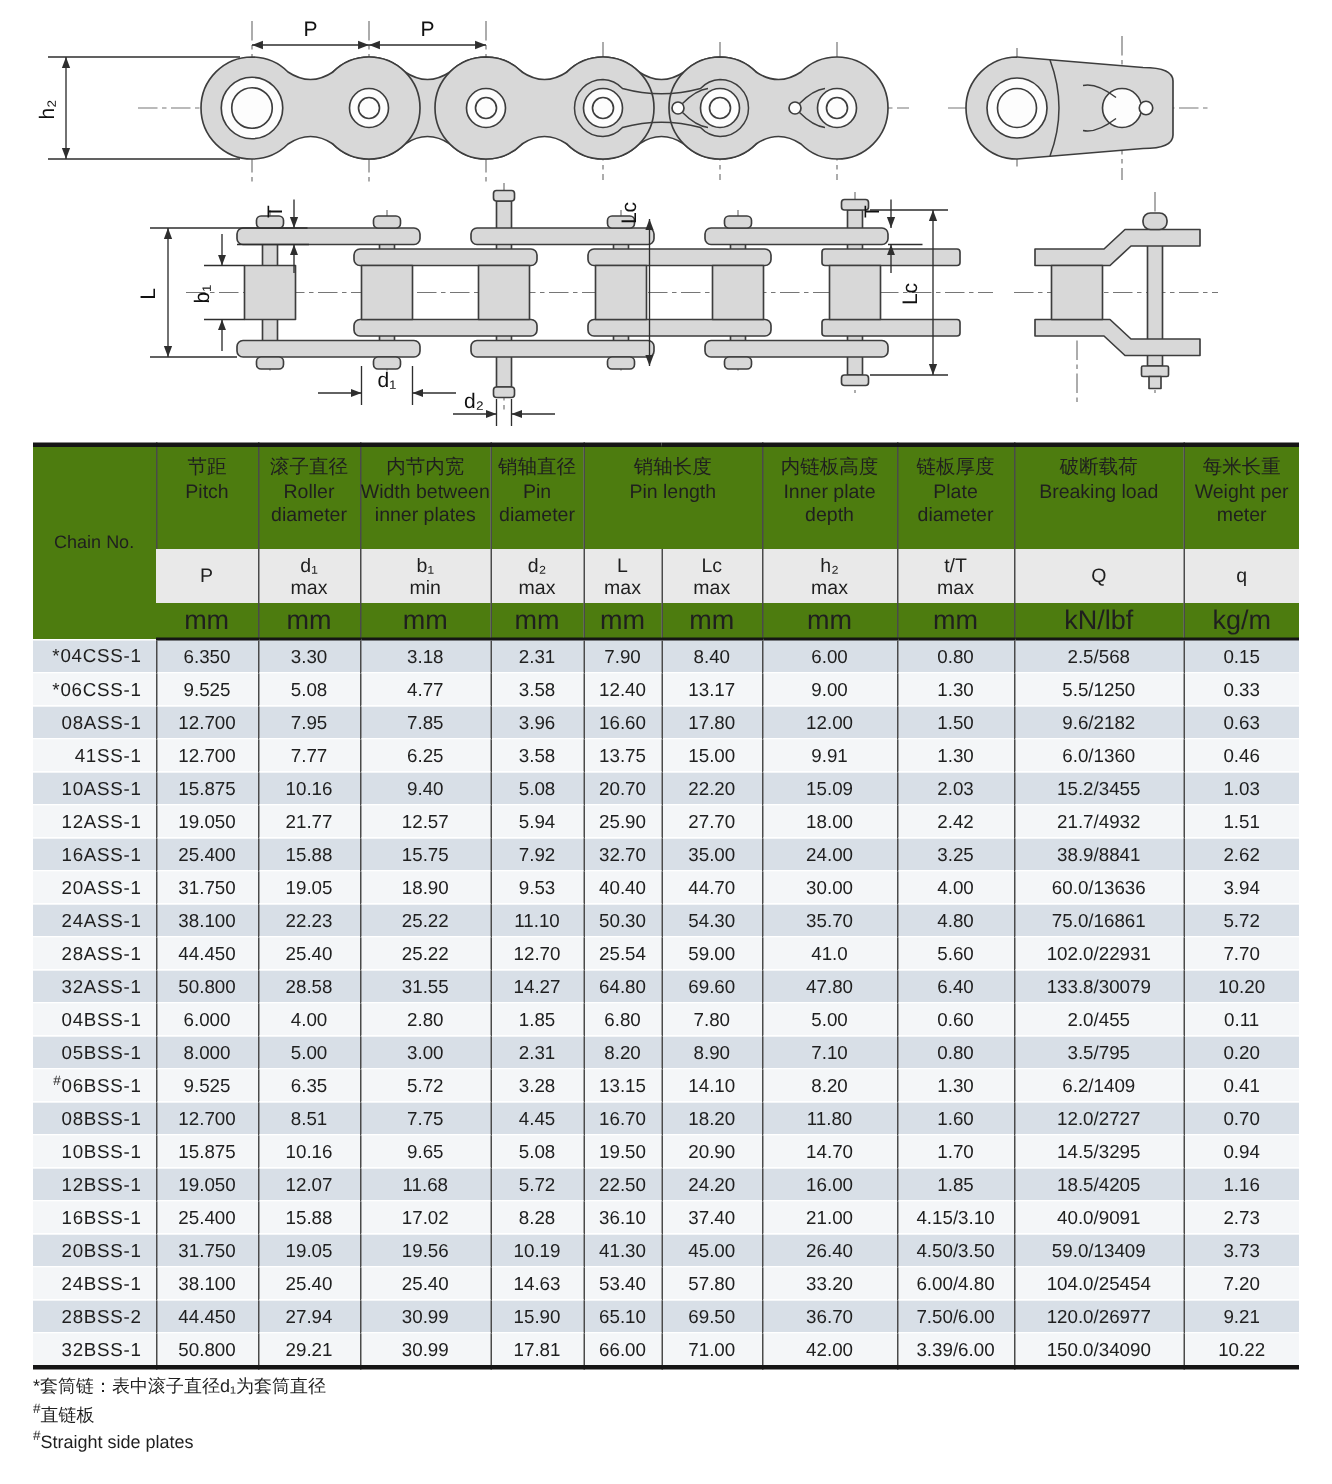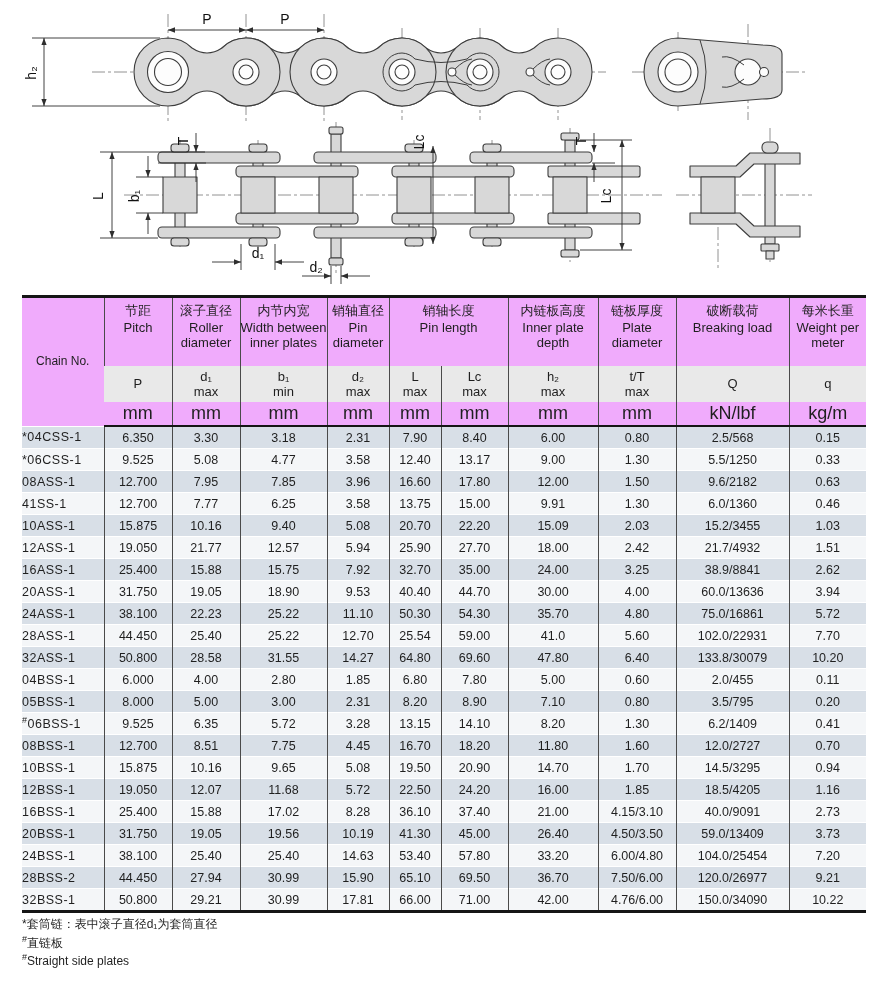--- a/index.html
+++ b/index.html
@@ -8,30 +8,30 @@
   #drawing{display:block;}
   .outline{fill:#d8d8d8;stroke:#3d3d3d;stroke-width:1.1;stroke-linejoin:round;}
   .hole{fill:#fdfdfd;stroke:#3d3d3d;stroke-width:1.1;}
   .thin{fill:none;stroke:#3d3d3d;stroke-width:1;}
   .cl{fill:none;stroke:#767676;stroke-width:0.8;stroke-dasharray:13 3 3 3;}
   .dim{fill:none;stroke:#2e2e2e;stroke-width:0.9;}
   .lbl{font:14px "Liberation Sans",sans-serif;fill:#111;}
   
   #spec-table{border-collapse:collapse;table-layout:fixed;width:844px;margin:3px 0 0 22px;border-top:3px solid #151515;border-bottom:3px solid #151515;}
   #spec-table th,#spec-table td{padding:0;font-weight:normal;}
-  #spec-table thead th{background:#f0abfc;text-align:center;vertical-align:middle;font-size:13px;line-height:15.5px;}
+  #spec-table thead th{background:#4d7c0f;text-align:center;vertical-align:middle;font-size:13px;line-height:15.5px;}
   #spec-table thead tr.r1 th{vertical-align:top;padding-top:5px;height:63px;}
   #spec-table thead tr.r1 th.chain{vertical-align:middle;padding-top:0;font-size:12px;}
   #spec-table thead tr.r2 th{background:#e9e9e9;height:36px;font-size:13px;}
   #spec-table thead tr.r3 th{height:23px;font-size:18px;border-bottom:2.5px solid #151515;}
   #spec-table th+th,#spec-table td+td{border-left:1px solid #4a4a4a;}
   #spec-table tbody td{height:21px;font-size:12.5px;text-align:center;border-top:1px solid #fff;white-space:nowrap;}
   #spec-table tbody tr.odd td{background:#d8dfe7;}
   #spec-table tbody tr.even td{background:#f4f6f8;}
-  #spec-table tbody td.chain{text-align:left;padding-right:9px;letter-spacing:0.5px;}
+  #spec-table tbody td.chain{text-align:right;padding-right:9px;letter-spacing:0.5px;}
   #spec-table td.chain sup,{line-height:0;}
   #spec-table sup{font-size:9px;}
   .zh{margin-bottom:1px;}
   
   #footnotes{margin:4px 0 0 22px;font-size:12px;line-height:14.5px;}
   .fn-mark.sup{font-size:9px;vertical-align:super;}
 </style>
 </head>
 <body>
 
@@ -584,21 +584,21 @@
         </tr>
         <tr class="even">
           <td class="chain">32BSS-1</td>
           <td>50.800</td>
           <td>29.21</td>
           <td>30.99</td>
           <td>17.81</td>
           <td>66.00</td>
           <td>71.00</td>
           <td>42.00</td>
-          <td>4.76/6.00</td>
+          <td>3.39/6.00</td>
           <td>150.0/34090</td>
           <td>10.22</td>
         </tr>
       </tbody>
   </table>
 
   <div id="footnotes">
     <div><span class="fn-mark">*</span><span>套筒链：表中滚子直径d₁为套筒直径</span></div>
     <div><span class="fn-mark sup">#</span><span>直链板</span></div>
     <div><span class="fn-mark sup">#</span><span>Straight side plates</span></div>

